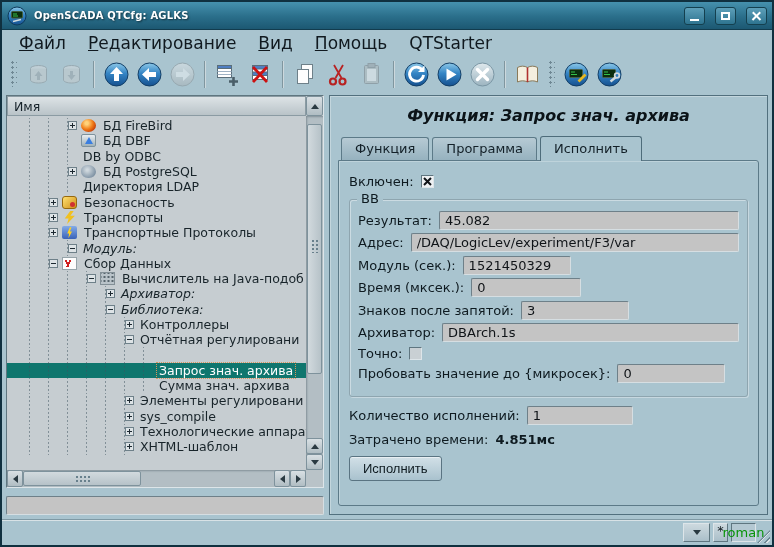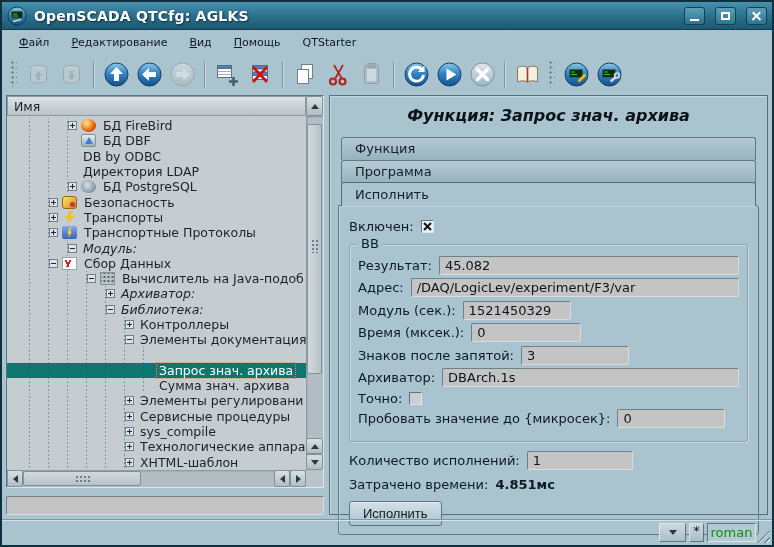--- a/index.html
+++ b/index.html
@@ -3,30 +3,30 @@
 <meta charset="utf-8">
 <style>
   html,body{margin:0;padding:0;background:#5a6e78;}
   *{box-sizing:border-box;}
   .window{width:774px;height:547px;border:2px solid #10303f;background:#a9c4cf;
     font-family:"DejaVu Sans","Liberation Sans",sans-serif;display:flex;flex-direction:column;overflow:hidden;}
   
   .titlebar{height:28px;flex:none;display:flex;align-items:center;gap:7px;padding:0 5px;
     background:linear-gradient(#4691ae,#2a6e8a 55%,#1c5872);border-bottom:1px solid #123c4e;}
   .app-icon{width:20px;height:20px;flex:none;display:flex;}
-  .titlebar .title{flex:1;color:#fff;font-size:14px;font-weight:bold;text-shadow:1px 1px 2px rgba(0,0,0,.55);letter-spacing:.2px;}
+  .titlebar .title{flex:1;color:#fff;font-size:10px;font-weight:bold;text-shadow:1px 1px 2px rgba(0,0,0,.55);letter-spacing:.2px;}
   .winbtn{width:21px;height:18px;margin-left:3px;border:1px solid #14404f;border-radius:3px;
     background:linear-gradient(#5d9fb9,#2e7490);display:flex;align-items:center;justify-content:center;cursor:default;}
   .g-min{width:9px;height:2px;background:#fff;margin-top:8px;}
   .g-max{width:9px;height:8px;border:2px solid #fff;}
   .g-close{position:relative;width:11px;height:11px;}
   .g-close::before,.g-close::after{content:"";position:absolute;left:0;top:4.5px;width:11px;height:2.4px;background:#fff;}
   .g-close::before{transform:rotate(45deg);} .g-close::after{transform:rotate(-45deg);}
   
-  .menubar{height:25px;flex:none;display:flex;align-items:center;padding:0 8px;gap:4px;font-size:11px;color:#10191f;}
+  .menubar{height:25px;flex:none;display:flex;align-items:center;padding:0 8px;gap:4px;font-size:17px;color:#10191f;}
   .menu-item{padding:2px 9px;white-space:nowrap;}
   .mi-first{text-decoration:underline;}
   
   .toolbar{height:38px;flex:none;display:flex;align-items:center;padding:0 4px;}
   .thandle{width:6px;height:26px;margin:0 5px;flex:none;
     background-image:radial-gradient(circle at 1.5px 1.5px,#6f8894 1px,transparent 1.4px);background-size:5px 5px;}
   .tsep{width:0;height:27px;margin:0 5px;border-left:1px solid #80969f;border-right:1px solid #ccd8dd;flex:none;}
   .tbtn{width:33px;height:32px;flex:none;border:none;background:transparent;padding:2px;display:flex;align-items:center;justify-content:center;}
   .tbtn svg{display:block;}
   .dis{opacity:.5;filter:grayscale(55%);}
@@ -90,21 +90,21 @@
     background-image:radial-gradient(circle,#68808c .8px,transparent 1.1px);background-size:4px 4px;}
   .hspacer{flex:1;}
   .sb-corner{grid-column:2;grid-row:3;background:#b9c3c8;}
   .bottom-field{margin-top:8px;height:21px;flex:none;}
   .fld{background:#c4c4c4;border:1px solid;border-color:#6e8089 #d6dee2 #d6dee2 #6e8089;border-radius:2px;
     font-family:"DejaVu Sans","Liberation Sans",sans-serif;font-size:13px;color:#101418;padding:0 5px;height:19px;}
   
   .right-panel{flex:1;border:1px solid #52707e;box-shadow:inset 1px 1px 0 rgba(255,255,255,.3);
     padding:5px 8px 8px;display:flex;flex-direction:column;min-width:0;}
   .panel-title{text-align:center;font-size:16px;font-weight:bold;font-style:italic;color:#0b1318;padding:5px 0 12px;}
-  .tabbar{display:flex;padding-left:3px;position:relative;z-index:2;flex-direction:column;}
+  .tabbar{display:flex;padding-left:3px;position:relative;z-index:2;}
   .tab{padding:3px 13px 4px;font-size:13px;color:#132028;background:linear-gradient(#b6cad4,#96b2bf);
     border:1px solid #5c7a88;border-bottom:none;border-radius:3px 3px 0 0;margin-right:3px;}
   .tab.active{background:#a9c4cf;padding-top:4px;margin-top:-2px;border-color:#4e6c7a;transform:translateY(1px);}
   .pane{flex:1;border:1px solid #5c7a88;border-radius:0 3px 3px 3px;margin-top:0;padding:9px 10px 8px;
     display:flex;flex-direction:column;font-size:13px;color:#0e1a20;box-shadow:inset 1px 1px 0 rgba(255,255,255,.25);}
   .frow{display:flex;align-items:center;gap:7px;margin:3.5px 0;white-space:nowrap;}
   .cb{width:13px;height:13px;flex:none;border:1px solid;border-color:#5f7680 #dde5e9 #dde5e9 #5f7680;
     background:#c9d0d4;display:flex;align-items:center;justify-content:center;}
   .cb.checked{background:#eef1f3;}
   .gbox{border:1px solid #8ea5af;border-radius:3px;box-shadow:inset 1px 1px 0 rgba(255,255,255,.4),1px 1px 0 rgba(255,255,255,.35);
@@ -115,21 +115,21 @@
   .bold-val{font-weight:bold;}
   .pushbtn{margin-top:5px;align-self:flex-start;padding:4px 13px;font-size:13px;color:#0e1a20;
     background:linear-gradient(#d2e0e7,#a9c2ce);border:1px solid #5a7482;border-radius:3px;box-shadow:inset 0 1px 0 #e8eff3;}
   
   .statusbar{height:26px;flex:none;border-top:1px solid #7f99a4;box-shadow:inset 0 1px 0 #d8e2e6;
     display:flex;align-items:center;justify-content:flex-end;gap:3px;padding:0 16px 0 6px;position:relative;}
   .sb-btn{height:19px;border:1px solid;border-color:#dde5e9 #5f7680 #5f7680 #dde5e9;background:linear-gradient(#cdd9df,#aabfc9);
     display:flex;align-items:center;justify-content:center;font-size:13px;color:#10191f;}
   .sb-arrow{width:27px;}
   .sb-star{width:15px;padding-bottom:4px;}
-  .sb-user{width:49px;height:19px;border:1px solid;border-color:#5f7680 #dde5e9 #dde5e9 #5f7680;background:#b4c8d2;
+  .sb-user{width:25px;height:19px;border:1px solid;border-color:#5f7680 #dde5e9 #dde5e9 #5f7680;background:#b4c8d2;
     color:#089408;font-size:13px;display:flex;align-items:center;justify-content:center;}
   .grip{position:absolute;right:2px;bottom:2px;width:13px;height:13px;
     background:repeating-linear-gradient(135deg,transparent 0 3px,#6d8894 3px 4.5px,#dce4e8 4.5px 5.5px);
     clip-path:polygon(100% 0,100% 100%,0 100%);}
 </style>
 </head>
 <body>
 
 <svg width="0" height="0" style="position:absolute">
   <defs>
@@ -334,30 +334,30 @@
 
             <div class="trow">
               <span class="indent" style="width: 57px;"></span>
               <span class="expand none"></span>
 
               <span class="tlabel">DB by ODBC</span>
             </div>
 
             <div class="trow">
               <span class="indent" style="width: 57px;"></span>
-              <span class="expand none"></span>
-
-              <span class="tlabel">Директория LDAP</span>
-            </div>
-
-            <div class="trow">
-              <span class="indent" style="width: 57px;"></span>
               <span class="expand plus"></span>
               <span class="tree-icon ic-postgresql"></span>
               <span class="tlabel">БД PostgreSQL</span>
+            </div>
+
+            <div class="trow">
+              <span class="indent" style="width: 57px;"></span>
+              <span class="expand none"></span>
+
+              <span class="tlabel">Директория LDAP</span>
             </div>
 
             <div class="trow">
               <span class="indent" style="width: 38px;"></span>
               <span class="expand plus"></span>
               <span class="tree-icon ic-security"></span>
               <span class="tlabel">Безопасность</span>
             </div>
 
             <div class="trow">
@@ -413,21 +413,21 @@
               <span class="indent" style="width: 114px;"></span>
               <span class="expand plus"></span>
 
               <span class="tlabel">Контроллеры</span>
             </div>
 
             <div class="trow">
               <span class="indent" style="width: 114px;"></span>
               <span class="expand minus"></span>
 
-              <span class="tlabel">Элементы документация</span>
+              <span class="tlabel">Отчётная регулировани</span>
             </div>
 
             <div class="trow">
               <span class="indent" style="width: 133px;"></span>
               <span class="expand none"></span>
 
             </div>
 
             <div class="trow selected">
               <span class="indent" style="width: 133px;"></span>
@@ -443,26 +443,20 @@
               <span class="tlabel">Сумма знач. архива</span>
             </div>
 
             <div class="trow">
               <span class="indent" style="width: 114px;"></span>
               <span class="expand plus"></span>
 
               <span class="tlabel">Элементы регулировани</span>
             </div>
 
-            <div class="trow">
-              <span class="indent" style="width: 114px;"></span>
-              <span class="expand plus"></span>
-
-              <span class="tlabel">Сервисные процедуры</span>
-            </div>
 
             <div class="trow">
               <span class="indent" style="width: 114px;"></span>
               <span class="expand plus"></span>
 
               <span class="tlabel">sys_compile</span>
             </div>
 
             <div class="trow">
               <span class="indent" style="width: 114px;"></span>

